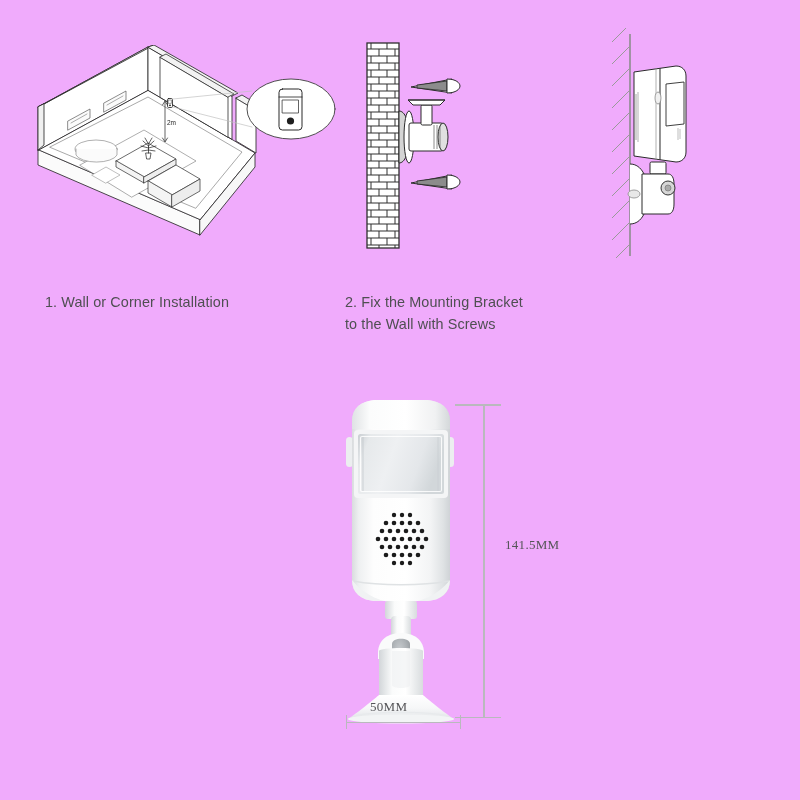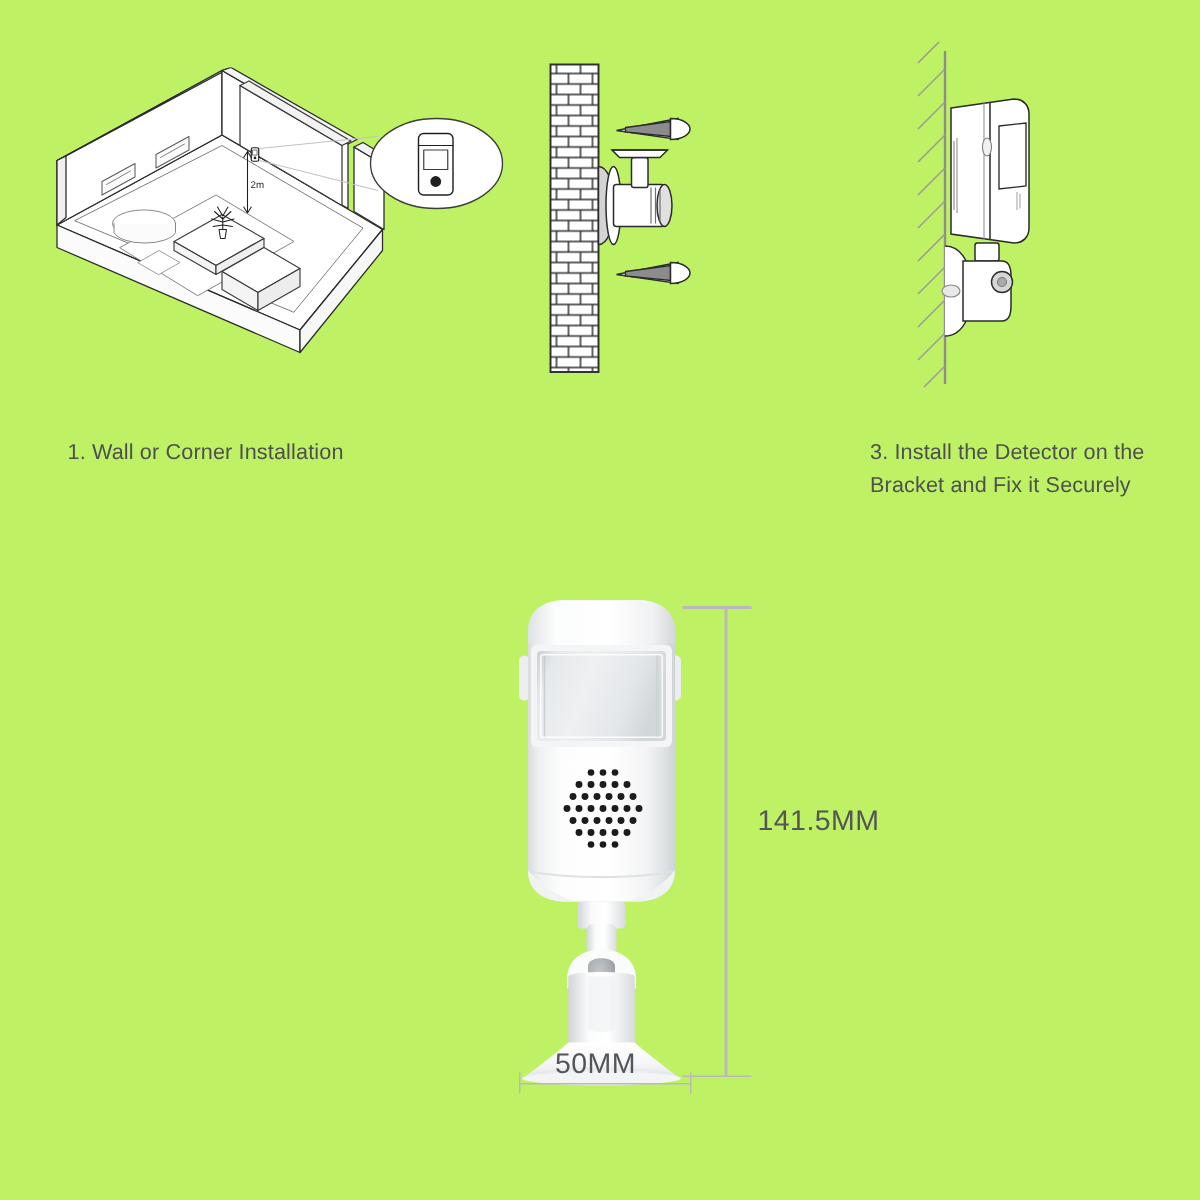--- a/index.html
+++ b/index.html
@@ -14,21 +14,21 @@
     position: relative;
     overflow: hidden;
     font-family: "Liberation Sans", sans-serif;
     color: #4a4a4a;
   }
   #page {
     position: absolute;
     left: 0; top: 0;
     width: 800px;
     height: 800px;
-    background: #bef264;
+    background: #f0abfc;
   }
 
   
   .step-panel { position: absolute; }
   #step-1 { left: 20px;  top: 45px;  width: 320px; height: 215px; }
   #step-2 { left: 355px; top: 35px;  width: 170px; height: 225px; }
   #step-3 { left: 590px; top: 28px;  width: 195px; height: 232px; }
 
   .step-caption {
     position: absolute;
@@ -47,24 +47,25 @@
     position: absolute;
     left: 330px;
     top: 385px;
     width: 270px;
     height: 370px;
   }
 
   
   .dim-label {
     position: absolute;
-    font-size: 19px;
+    font-size: 13px;
     color: #555558;
     letter-spacing: 0.3px;
     white-space: nowrap;
+    font-family: Liberation Serif, serif;
   }
   #dim-height-label { left: 505px; top: 537px; }
   #dim-width-label  { left: 370px; top: 699px; }
 
   .dim-line { position: absolute; background: #b9b9bd; }
   
   #dim-v-line   { left: 483px; top: 405px;  width: 1.6px;  height: 313px; }
   #dim-v-tick-t { left: 455px; top: 404px;  width: 46px;   height: 1.6px; }
   #dim-v-tick-b { left: 455px; top: 716.5px;width: 46px;   height: 1.6px; }
   
@@ -257,21 +258,21 @@
         <path d="M52,146 L78,146 C82,146 84,150 84,156 L84,176 C84,182 82,186 78,186
                  L52,186 Z" fill="#ffffff" stroke="#2b2b2b"></path>
 
         <circle cx="78" cy="160" r="7" fill="#d6d6d6" stroke="#2b2b2b" stroke-width="0.95"></circle>
         <circle cx="78" cy="160" r="3" fill="#aaaaaa" stroke="#777777" stroke-width="0.7"></circle>
       </g>
     </svg>
   </div>
 
   <div class="step-caption" id="caption-1">1. Wall or Corner Installation</div>
-  <div class="step-caption" id="caption-3">3. Install the Detector on the Bracket and Fix it Securely</div>
+  <div class="step-caption" id="caption-2">2. Fix the Mounting Bracket to the Wall with Screws</div>
 
   <div id="product-figure">
     <svg width="270" height="370" viewBox="0 0 270 370">
       <defs>
         <linearGradient id="bodyGrad" x1="0" y1="0" x2="1" y2="0">
           <stop offset="0%" stop-color="#d9dcde"></stop>
           <stop offset="7%" stop-color="#eef0f1"></stop>
           <stop offset="22%" stop-color="#fdfdfd"></stop>
           <stop offset="55%" stop-color="#ffffff"></stop>
           <stop offset="80%" stop-color="#f3f4f5"></stop>

